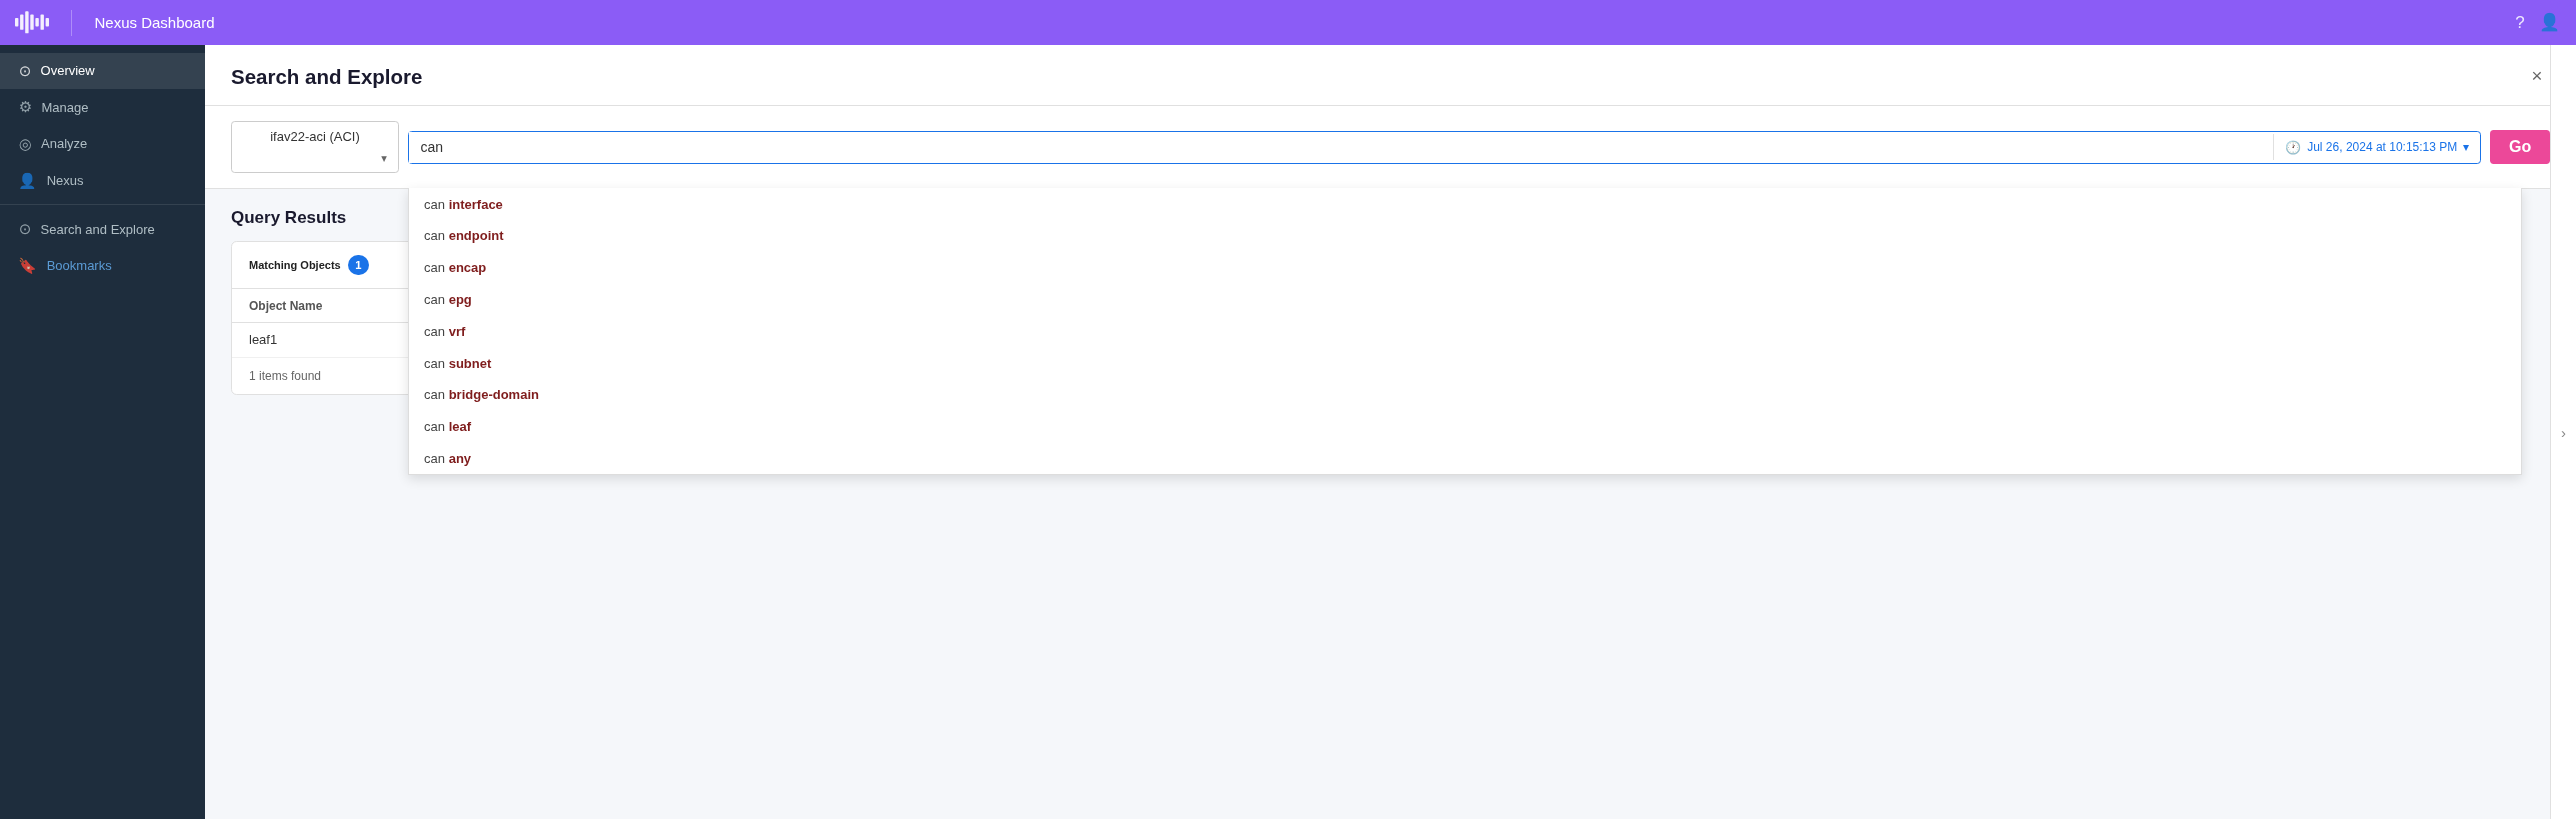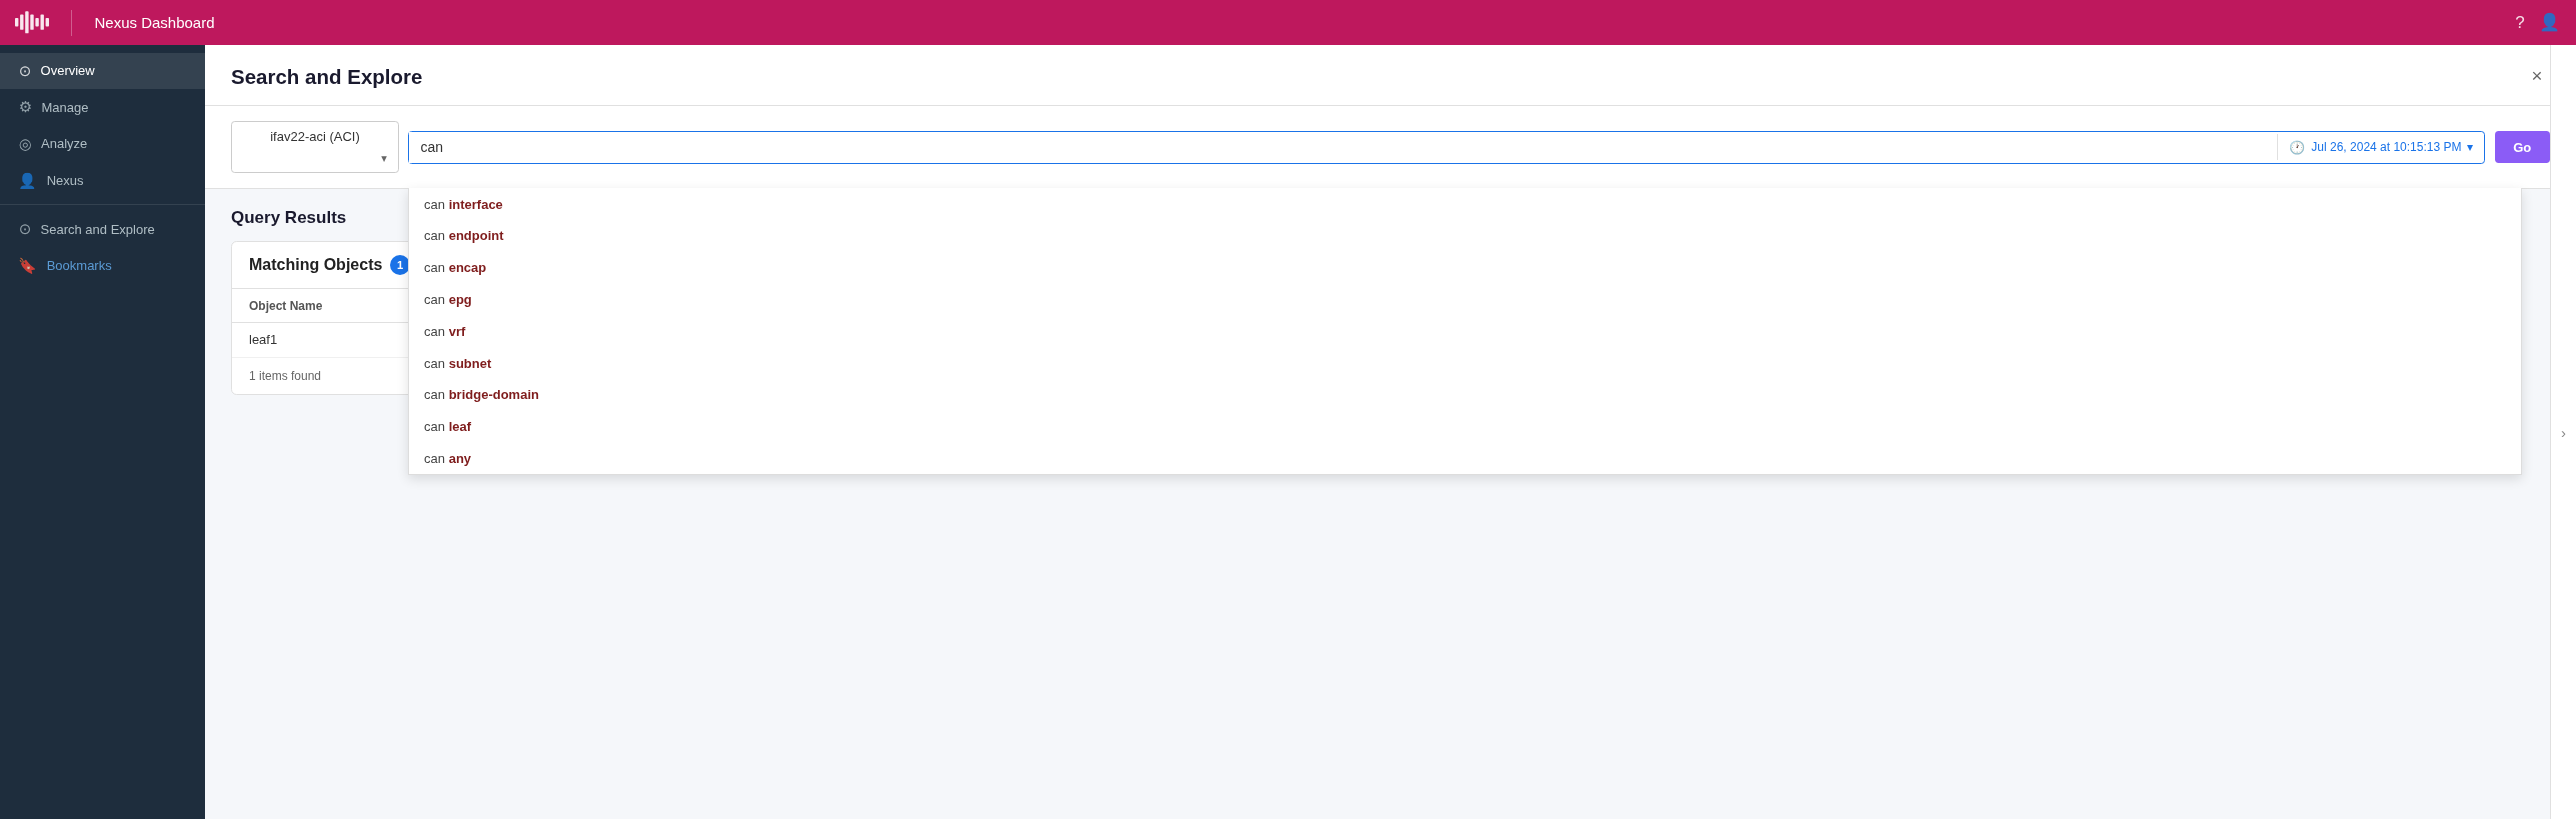--- a/index.html
+++ b/index.html
@@ -1,20 +1,20 @@
 <!DOCTYPE html>
 <html style="font-size:15px"><head>
   <meta charset="utf-8">
   <style>
     * { box-sizing: border-box; margin: 0; padding: 0; }
     body { font-family: -apple-system, BlinkMacSystemFont, 'Segoe UI', Arial, sans-serif; font-size: 13px; background: #f5f5f5; display: flex; flex-direction: column; height: 100vh; overflow: hidden; }
 
     
     .top-nav {
-      background: #be185d;
+      background: #8b5cf6;
       height: 45px;
       display: flex;
       align-items: center;
       padding: 0 15px;
       flex-shrink: 0;
       position: relative;
     }
     .top-nav-logo {
       display: flex;
       align-items: center;
@@ -161,26 +161,26 @@
       padding: 5.6px 11.2px;
       border-left: 0.9px solid #e0e0e0;
       color: #1a73e8;
       font-size: 12px;
       cursor: pointer;
       white-space: nowrap;
     }
     .clock-icon { font-size: 13px; }
 
     .go-btn {
-      background: #8b5cf6;
+      background: #ec4899;
       color: #fff;
       border: none;
       border-radius: 3.7px;
       padding: 8.4px 18.7px;
-      font-size: 13px;
+      font-size: 16px;
       font-weight: 600;
       cursor: pointer;
     }
 
     
     .autocomplete-dropdown {
       position: absolute;
       top: 100%;
       left: 203px;
       right: 54px;
@@ -230,21 +230,21 @@
       max-width: 467px;
     }
     .results-card-header {
       display: flex;
       align-items: center;
       gap: 7.5px;
       padding: 13px 17px;
       border-bottom: 0.9px solid #e0e0e0;
     }
     .results-card-title {
-      font-size: 16px;
+      font-size: 11px;
       font-weight: 600;
       color: #222;
     }
     .results-count-badge {
       background: #1a73e8;
       color: #fff;
       border-radius: 50%;
       width: 20.5px;
       height: 20.5px;
       font-size: 11.2px;

